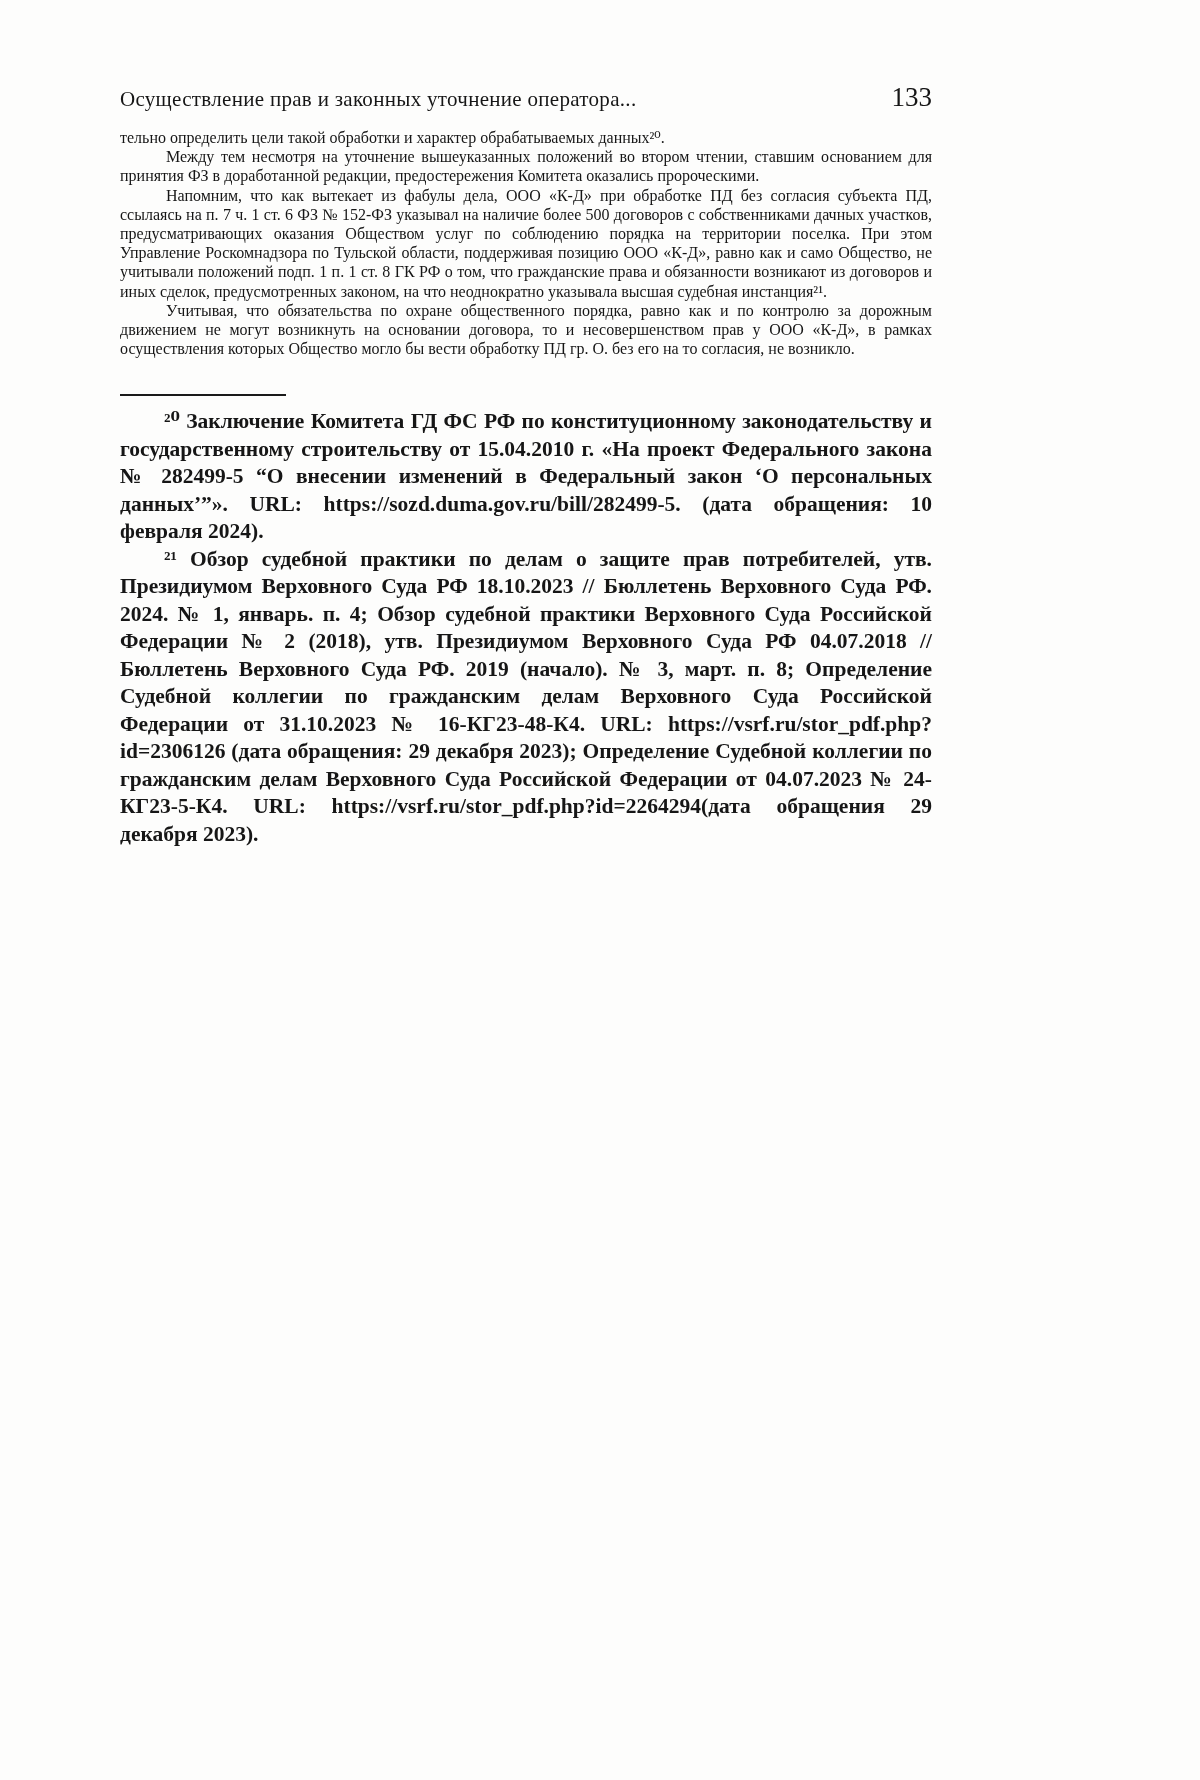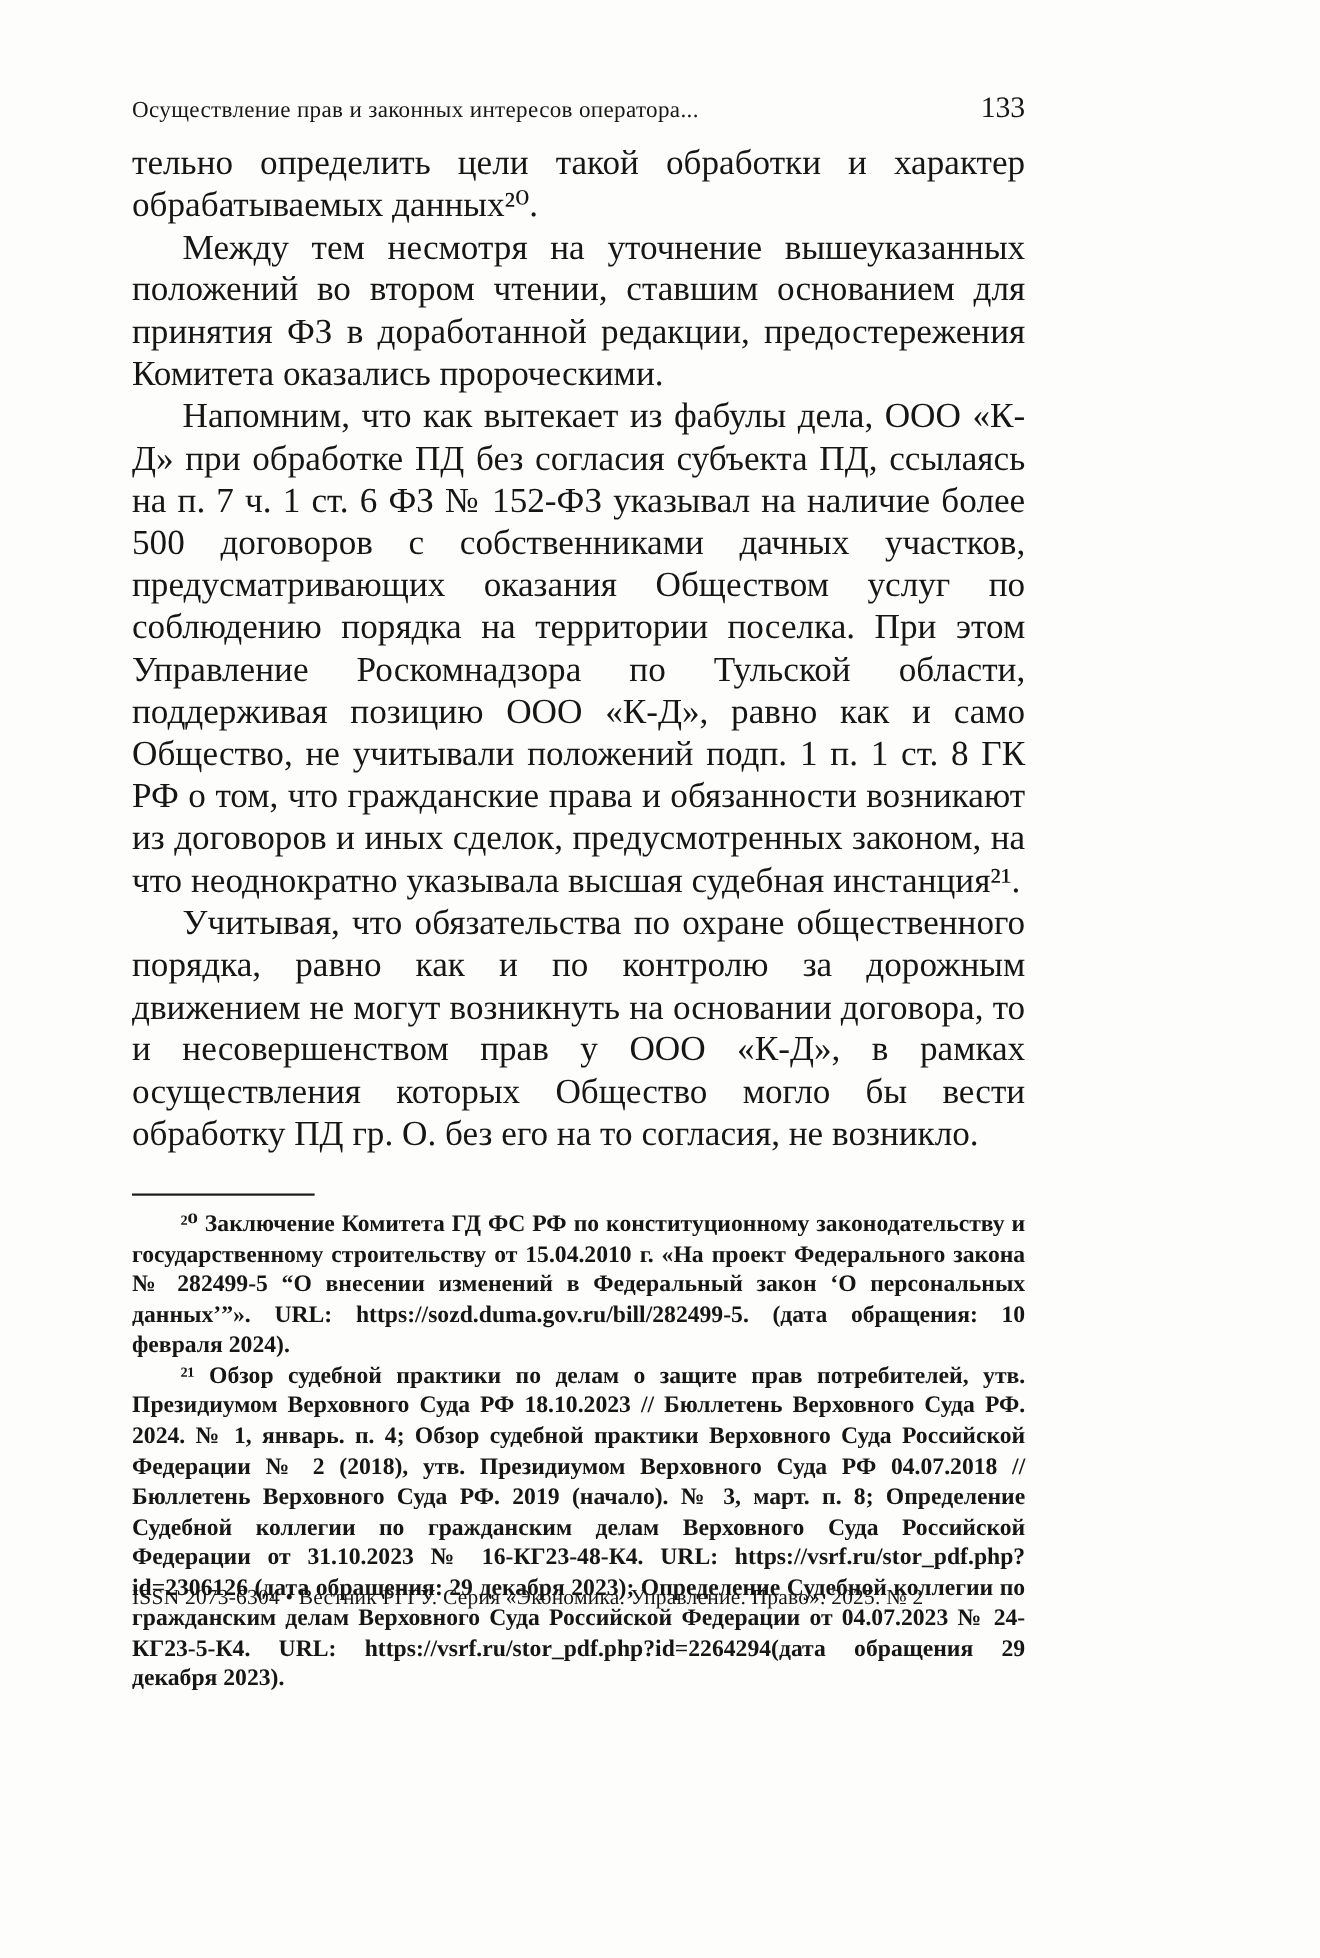--- a/index.html
+++ b/index.html
@@ -37,21 +37,21 @@
     font-size: 27px;
     text-align: center;
   }
   .content {
     position: absolute;
     top: 128px;
     left: 120px;
     width: 812px;
   }
   .body-text {
-    font-size: 32px;
+    font-size: 16px;
     line-height: 1.2;
     text-align: justify;
     hyphens: none;
   }
   .para {
     margin: 0;
     text-indent: 46px;
   }
   .para.no-indent {
     text-indent: 0;
@@ -82,38 +82,35 @@
     letter-spacing: 0.2px;
     white-space: nowrap;
   }
 </style>
 </head>
 <body>
 
 <div class="page">
 
   <header class="running-head">
-    <span class="running-title">Осуществление прав и законных интересов оператора...</span>
+    <span class="running-title">Осуществление прав и законных уточнение оператора...</span>
     <span class="page-number">133</span>
   </header>
 
   <div class="content">
 
     <main class="body-text">
       <p class="para no-indent">тельно определить цели такой обработки и характер обрабатываемых данных²⁰.</p>
       <p class="para">Между тем несмотря на уточнение вышеуказанных положений во втором чтении, ставшим основанием для принятия ФЗ в доработанной редакции, предостережения Комитета оказались пророческими.</p>
       <p class="para">Напомним, что как вытекает из фабулы дела, ООО «К-Д» при обработке ПД без согласия субъекта ПД, ссылаясь на п. 7 ч. 1 ст. 6 ФЗ № 152-ФЗ указывал на наличие более 500 договоров с собственниками дачных участков, предусматривающих оказания Обществом услуг по соблюдению порядка на территории поселка. При этом Управление Роскомнадзора по Тульской области, поддерживая позицию ООО «К-Д», равно как и само Общество, не учитывали положений подп. 1 п. 1 ст. 8 ГК РФ о том, что гражданские права и обязанности возникают из договоров и иных сделок, предусмотренных законом, на что неоднократно указывала высшая судебная инстанция²¹.</p>
       <p class="para">Учитывая, что обязательства по охране общественного порядка, равно как и по контролю за дорожным движением не могут возникнуть на основании договора, то и несовершенством прав у ООО «К-Д», в рамках осуществления которых Общество могло бы вести обработку ПД гр. О. без его на то согласия, не возникло.</p>
     </main>
 
     <section class="footnotes">
       <div class="footnote-rule"></div>
       <p class="footnote">²⁰ Заключение Комитета ГД ФС РФ по конституционному законодательству и государственному строительству от 15.04.2010 г. «На проект Федерального закона № 282499-5 “О внесении изменений в Федеральный закон ‘О персональных данных’”». URL: https://sozd.duma.gov.ru/bill/282499-5. (дата обращения: 10 февраля 2024).</p>
       <p class="footnote">²¹ Обзор судебной практики по делам о защите прав потребителей, утв. Президиумом Верховного Суда РФ 18.10.2023 // Бюллетень Верховного Суда РФ. 2024. № 1, январь. п. 4; Обзор судебной практики Верховного Суда Российской Федерации № 2 (2018), утв. Президиумом Верховного Суда РФ 04.07.2018 // Бюллетень Верховного Суда РФ. 2019 (начало). № 3, март. п. 8; Определение Судебной коллегии по гражданским делам Верховного Суда Российской Федерации от 31.10.2023 № 16-КГ23-48-К4. URL: https://vsrf.ru/stor_pdf.php?id=2306126 (дата обращения: 29 декабря 2023); Определение Судебной коллегии по гражданским делам Верховного Суда Российской Федерации от 04.07.2023 № 24-КГ23-5-К4. URL: https://vsrf.ru/stor_pdf.php?id=2264294(дата обращения 29 декабря 2023).</p>
     </section>
 
   </div>
 
-  <footer class="page-footer">
-    <span>ISSN 2073-6304 • Вестник РГГУ. Серия «Экономика. Управление. Право». 2025. № 2</span>
-  </footer>
 
 </div>
 
 </body></html>

